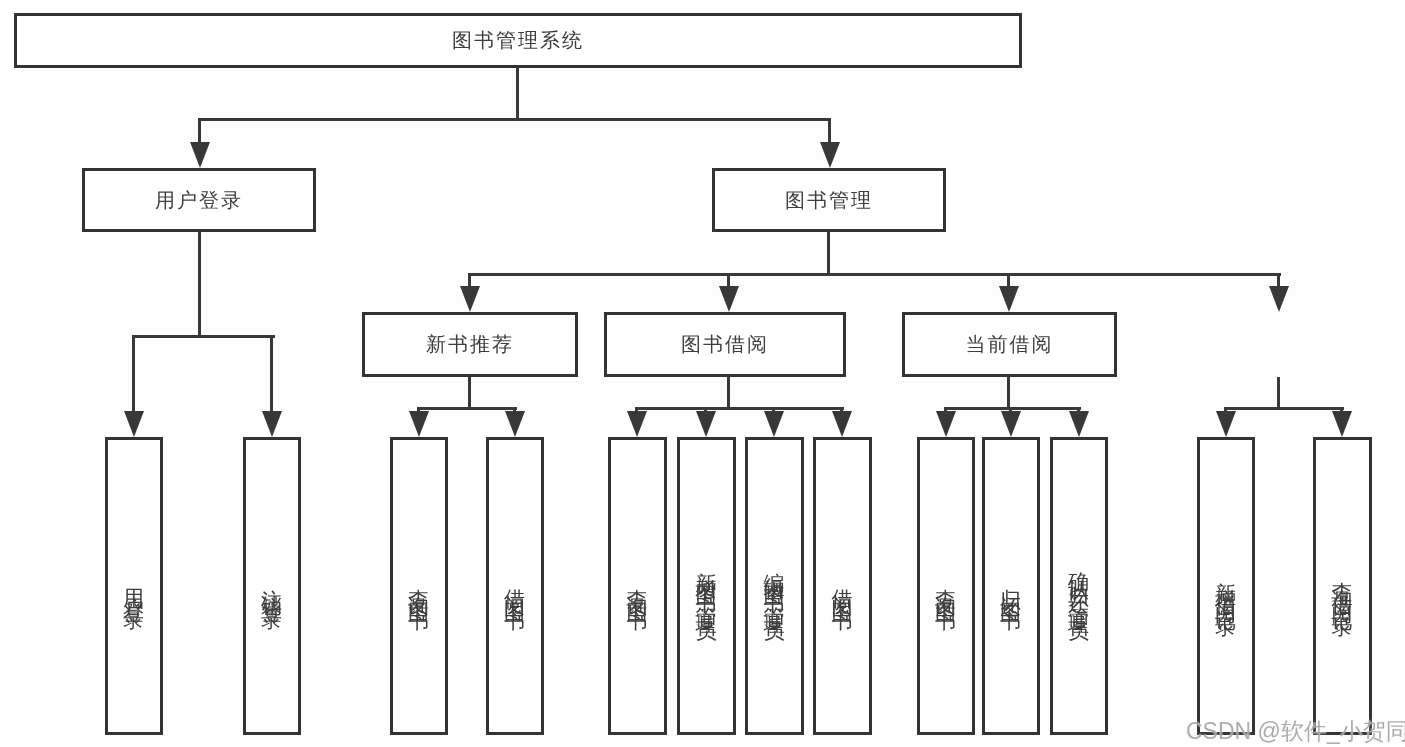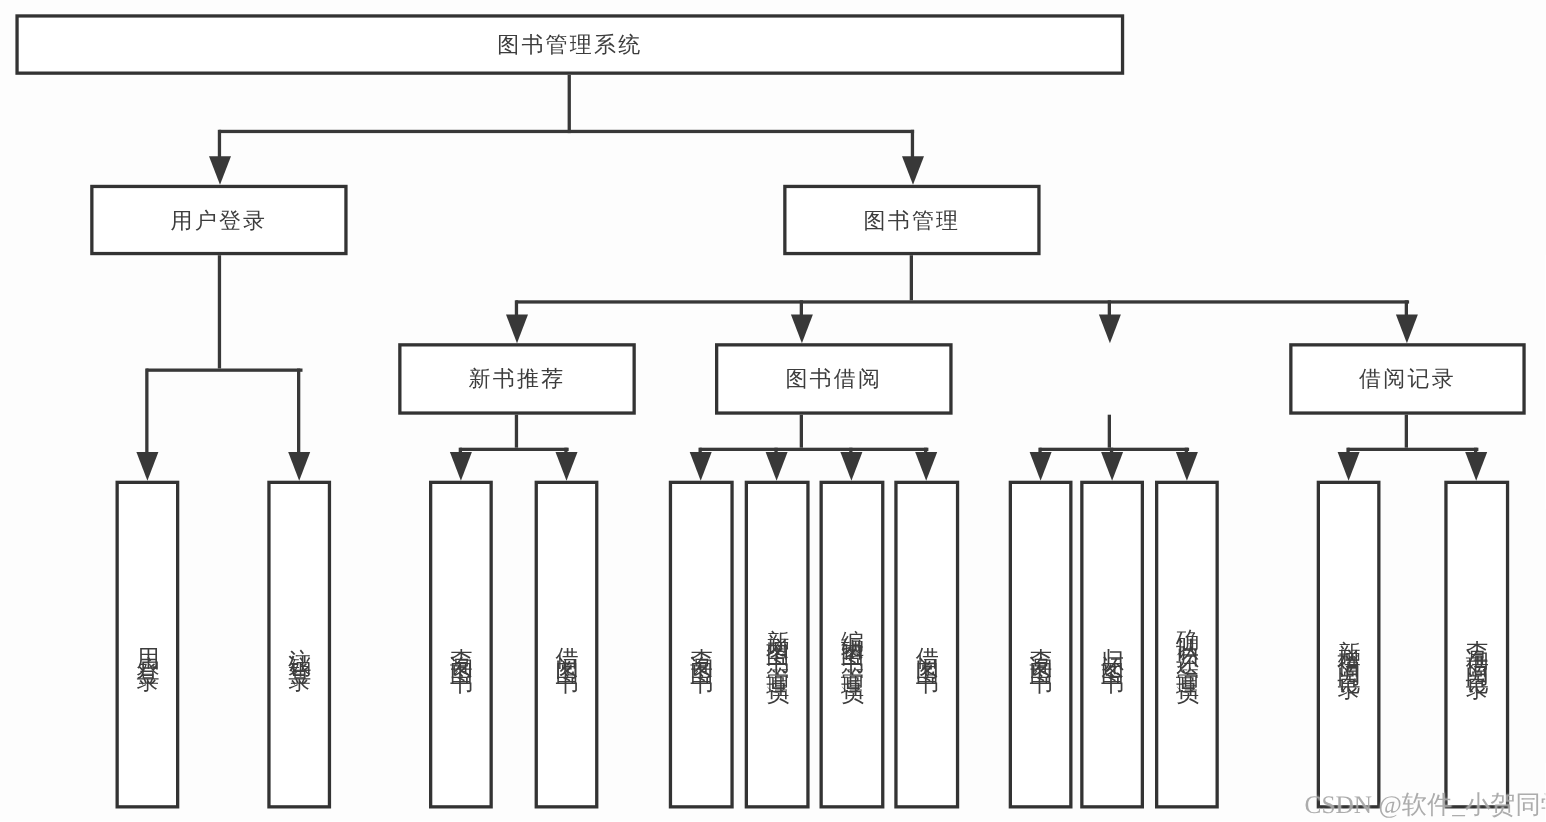--- a/index.html
+++ b/index.html
@@ -1,21 +1,21 @@
 <!DOCTYPE html>
 <html><head>
 <meta charset="utf-8">
 <style>
   html,body{margin:0;padding:0;background:#ffffff;}
   #stage{
     position:relative;
     width:1405px;height:747px;
     background:#fdfdfd;
     overflow:hidden;
-    font-family:Liberation Serif, serif;
+    font-family:Liberation Sans, sans-serif;
   }
   .box{
     position:absolute;
     box-sizing:border-box;
     background:#ffffff;
     border:3px solid #333333;
     display:flex;
     align-items:center;
     justify-content:center;
     color:#3d3d3d;
@@ -61,25 +61,25 @@
   <div class="box h" style="left:82px;top:168px;width:234px;height:64px">
     <span>用户登录</span>
   </div>
   <div class="box h" style="left:362px;top:312px;width:216px;height:65px">
     <span>新书推荐</span>
   </div>
 
   <div class="box h" style="left:712px;top:168px;width:234px;height:64px">
     <span>图书管理</span>
   </div>
-  <div class="box h" style="left:650px;top:312px;width:216px;height:65px">
+  <div class="box h" style="left:604px;top:312px;width:242px;height:65px">
     <span>图书借阅</span>
   </div>
-  <div class="box h" style="left:1172px;top:312px;width:215px;height:65px">
-    <span>借阅记录</span>
+  <div class="box h" style="left:902px;top:312px;width:215px;height:65px">
+    <span>当前借阅</span>
   </div>
 
   <div class="box v" style="left:105px;top:437px;width:58px;height:298px">
     <span>用户登录</span>
   </div>
   <div class="box v" style="left:243px;top:437px;width:58px;height:298px">
     <span>注销登录</span>
   </div>
 
   <div class="box v" style="left:390px;top:437px;width:58px;height:298px">

